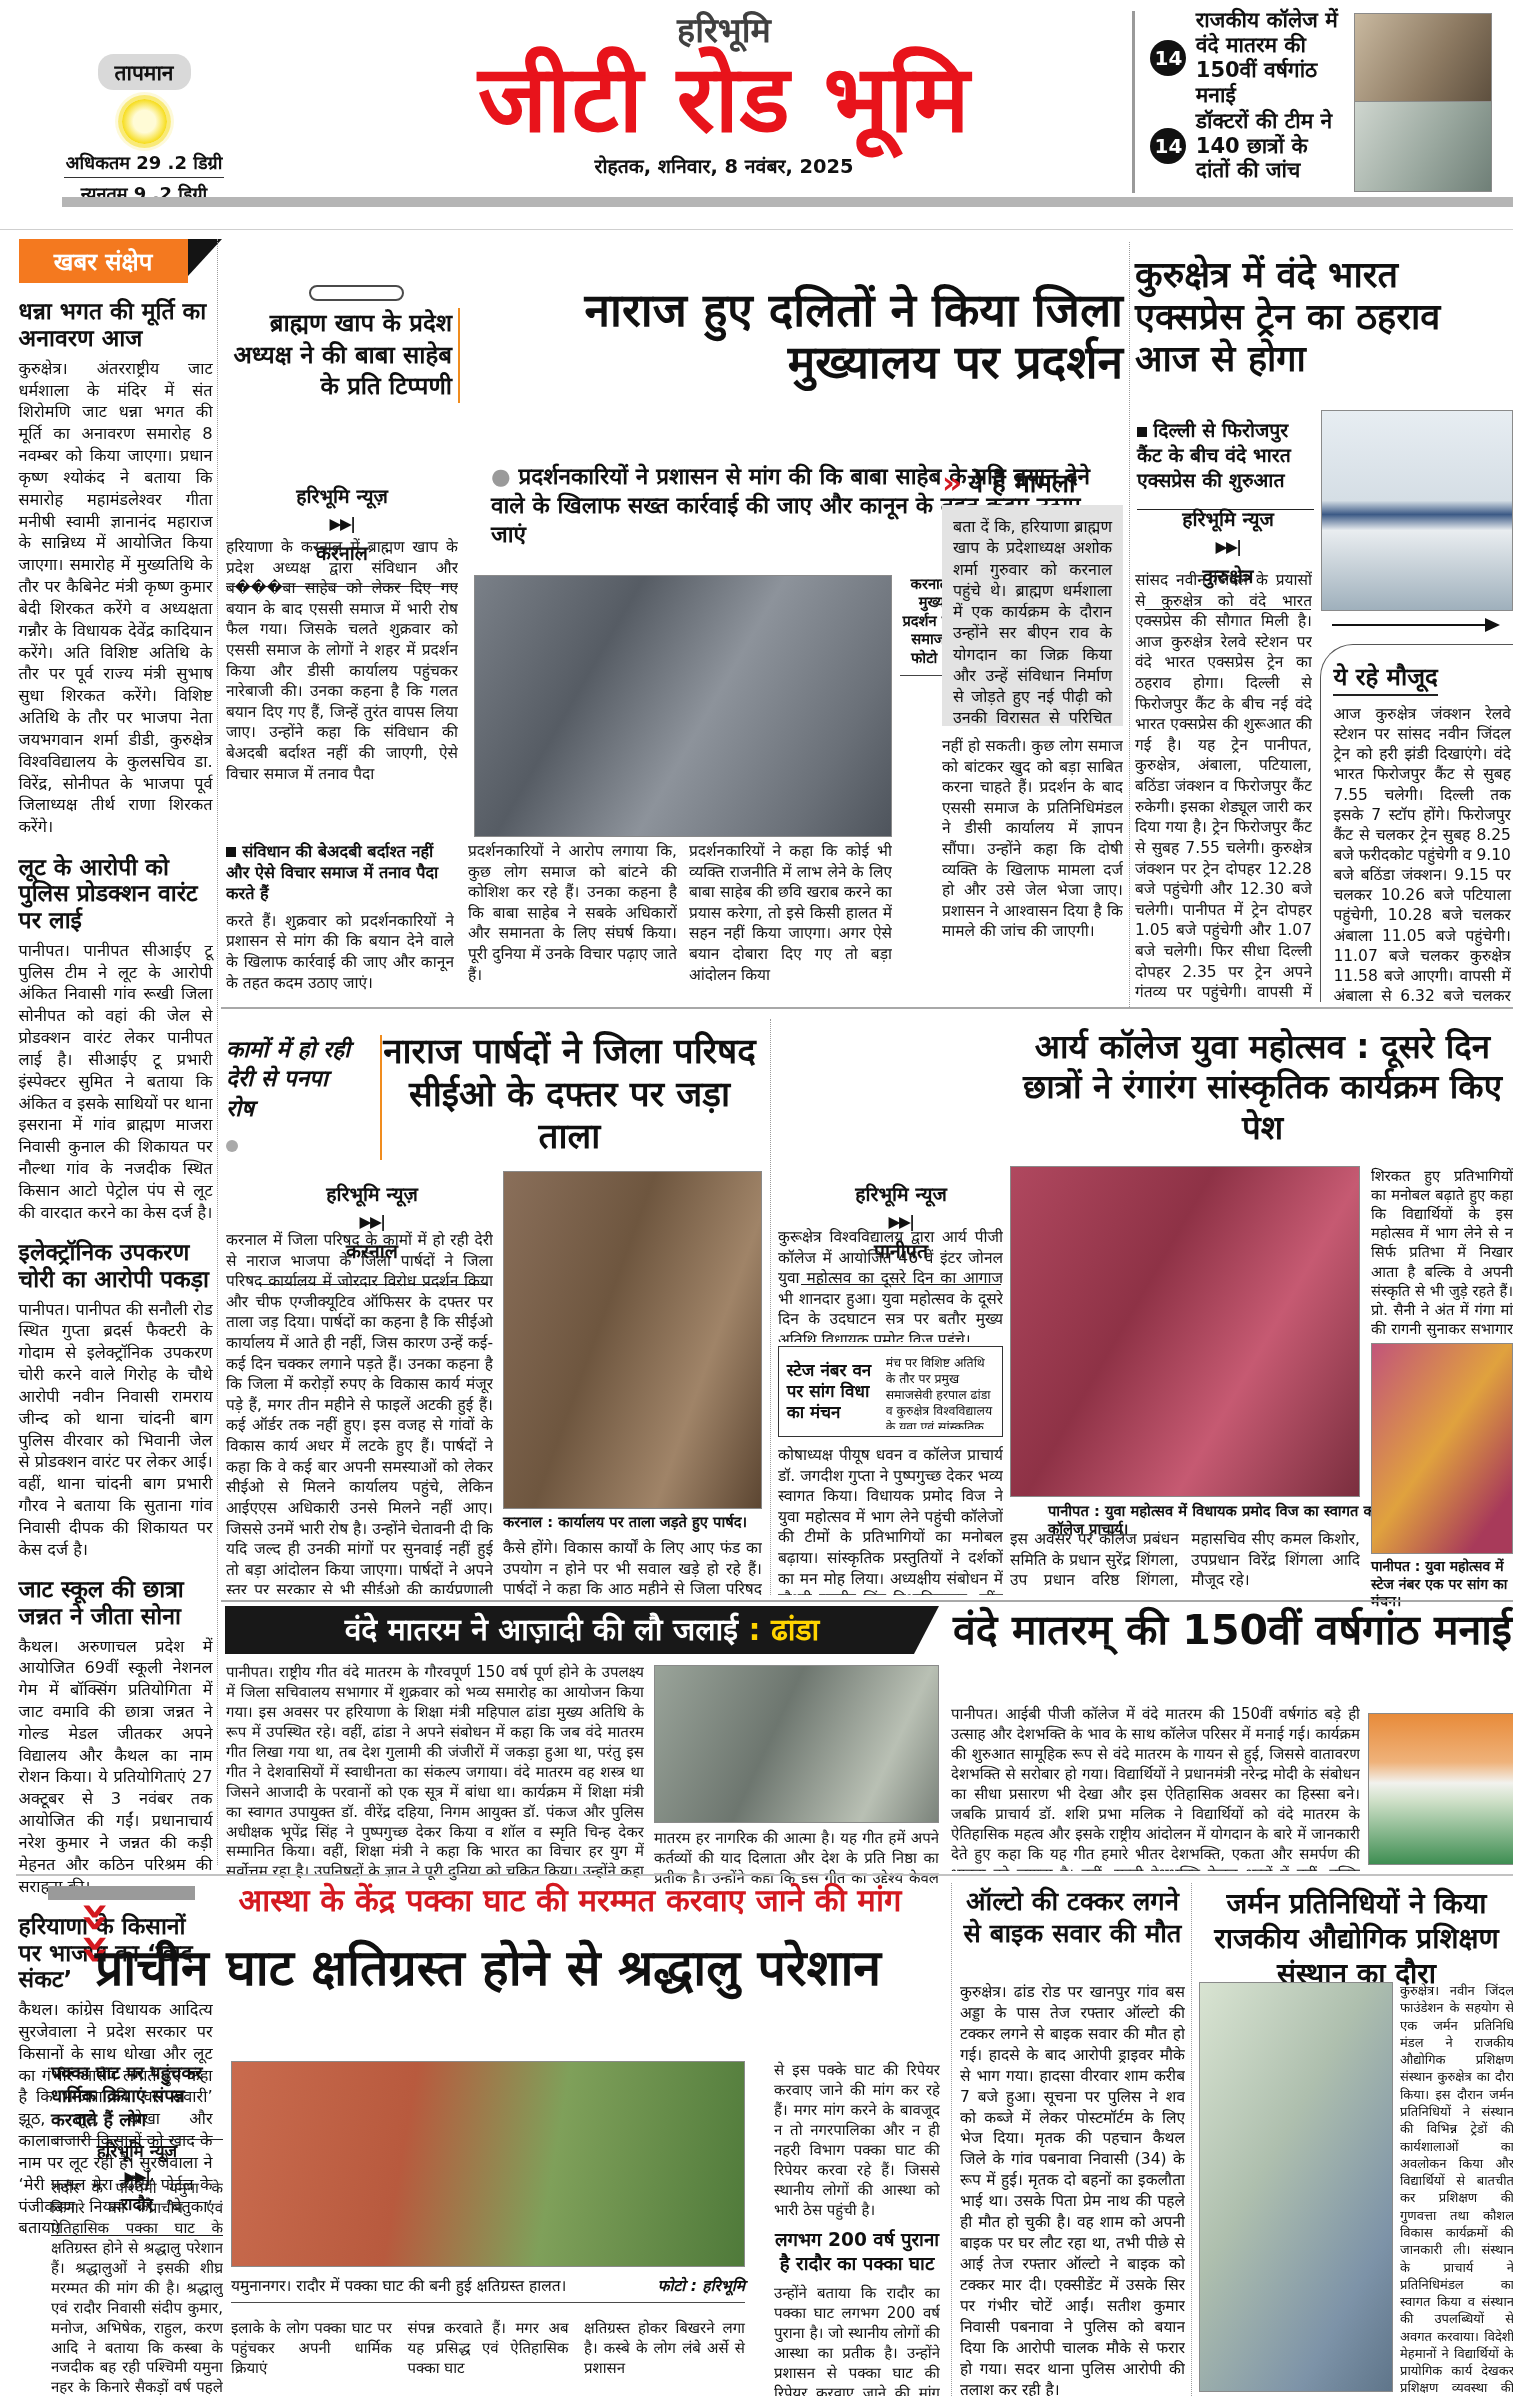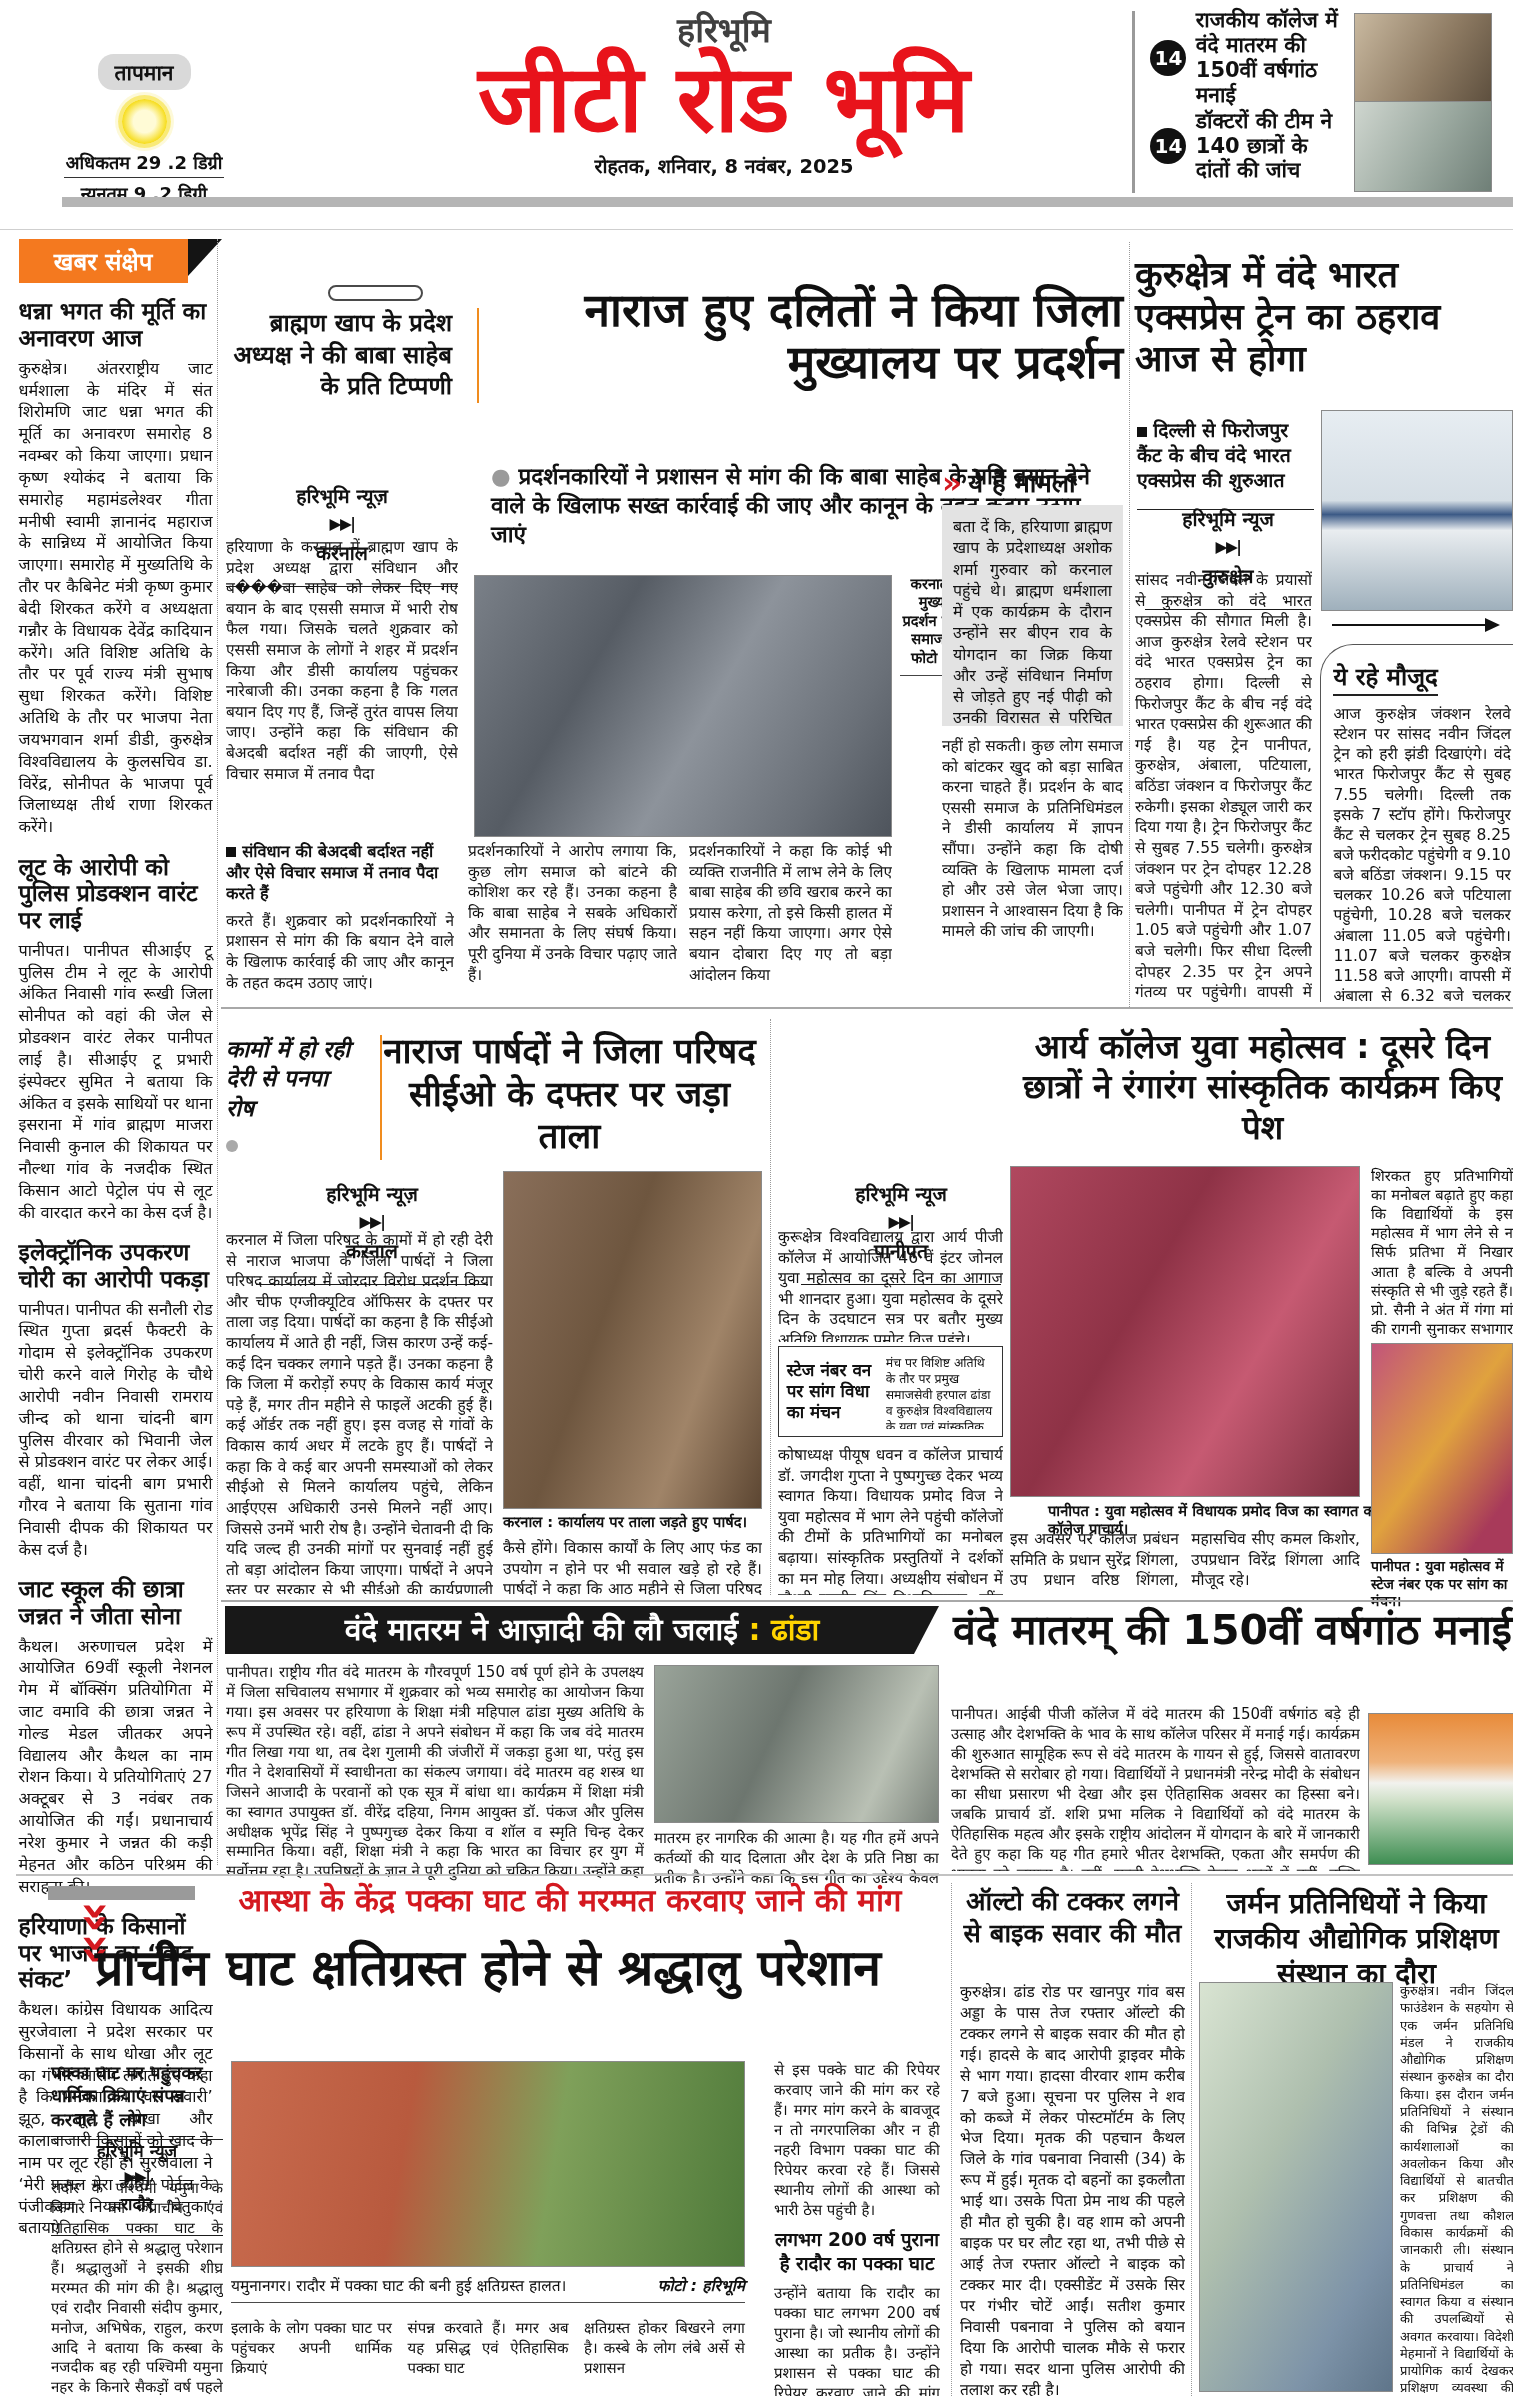--- a/index.html
+++ b/index.html
@@ -144,21 +144,21 @@
       <div class="brief-body just">कैथल। अरुणाचल प्रदेश में आयोजित 69वीं स्कूली नेशनल गेम में बॉक्सिंग प्रतियोगिता में जाट वमावि की छात्रा जन्नत ने गोल्ड मेडल जीतकर अपने विद्यालय और कैथल का नाम रोशन किया। ये प्रतियोगिताएं 27 अक्टूबर से 3 नवंबर तक आयोजित की गईं। प्रधानाचार्य नरेश कुमार ने जन्नत की कड़ी मेहनत और कठिन परिश्रम की सराहना की।</div>
     </div>
     <div>
       <div class="brief-title">हरियाणा के किसानों पर भाजपा का ‘खाद संकट’</div>
       <div class="brief-body just">कैथल। कांग्रेस विधायक आदित्य सुरजेवाला ने प्रदेश सरकार पर किसानों के साथ धोखा और लूट का गंभीर आरोप लगाते हुए कहा है कि भाजपा की ‘चार सवारी’ झूठ, लूट, धोखा और कालाबाजारी किसानों को खाद के नाम पर लूट रही है। सुरजेवाला ने ‘मेरी फसल मेरा ब्यौरा’ पोर्टल के पंजीकरण नियम को ‘बेतुका’ बताया।</div>
     </div>
   </div>
 
   <div class="vsep" style="left:217px;top:239px;height:1626px;"></div>
 
-  <div class="abs obracket" style="left:226px;top:308px;width:226px;padding-right:25px;text-align:right;font-size:24px;line-height:1.32;">
+  <div class="abs obracket" style="left:226px;top:308px;width:226px;padding-right:6px;text-align:right;font-size:24px;line-height:1.32;">
     <span class="pill-icon" style="top:-23px;right:54px;"></span>
     <span class="kicker">ब्राह्मण खाप के प्रदेश अध्यक्ष ने की बाबा साहेब के प्रति टिप्पणी</span>
   </div>
 
   <div class="abs headline" style="left:479px;top:285px;width:644px;font-size:46px;text-align:right;line-height:1.12;">नाराज हुए दलितों ने किया जिला मुख्यालय पर प्रदर्शन</div>
 
   <div class="abs" style="left:491px;top:462px;width:629px;font-size:22.5px;font-weight:700;line-height:1.28;">
     <span style="color:#9a9a9a;">● </span><span>प्रदर्शनकारियों ने प्रशासन से मांग की कि बाबा साहेब के प्रति बयान देने वाले के खिलाफ सख्त कार्रवाई की जाए और कानून के तहत कदम उठाए जाएं</span>
   </div>
 

